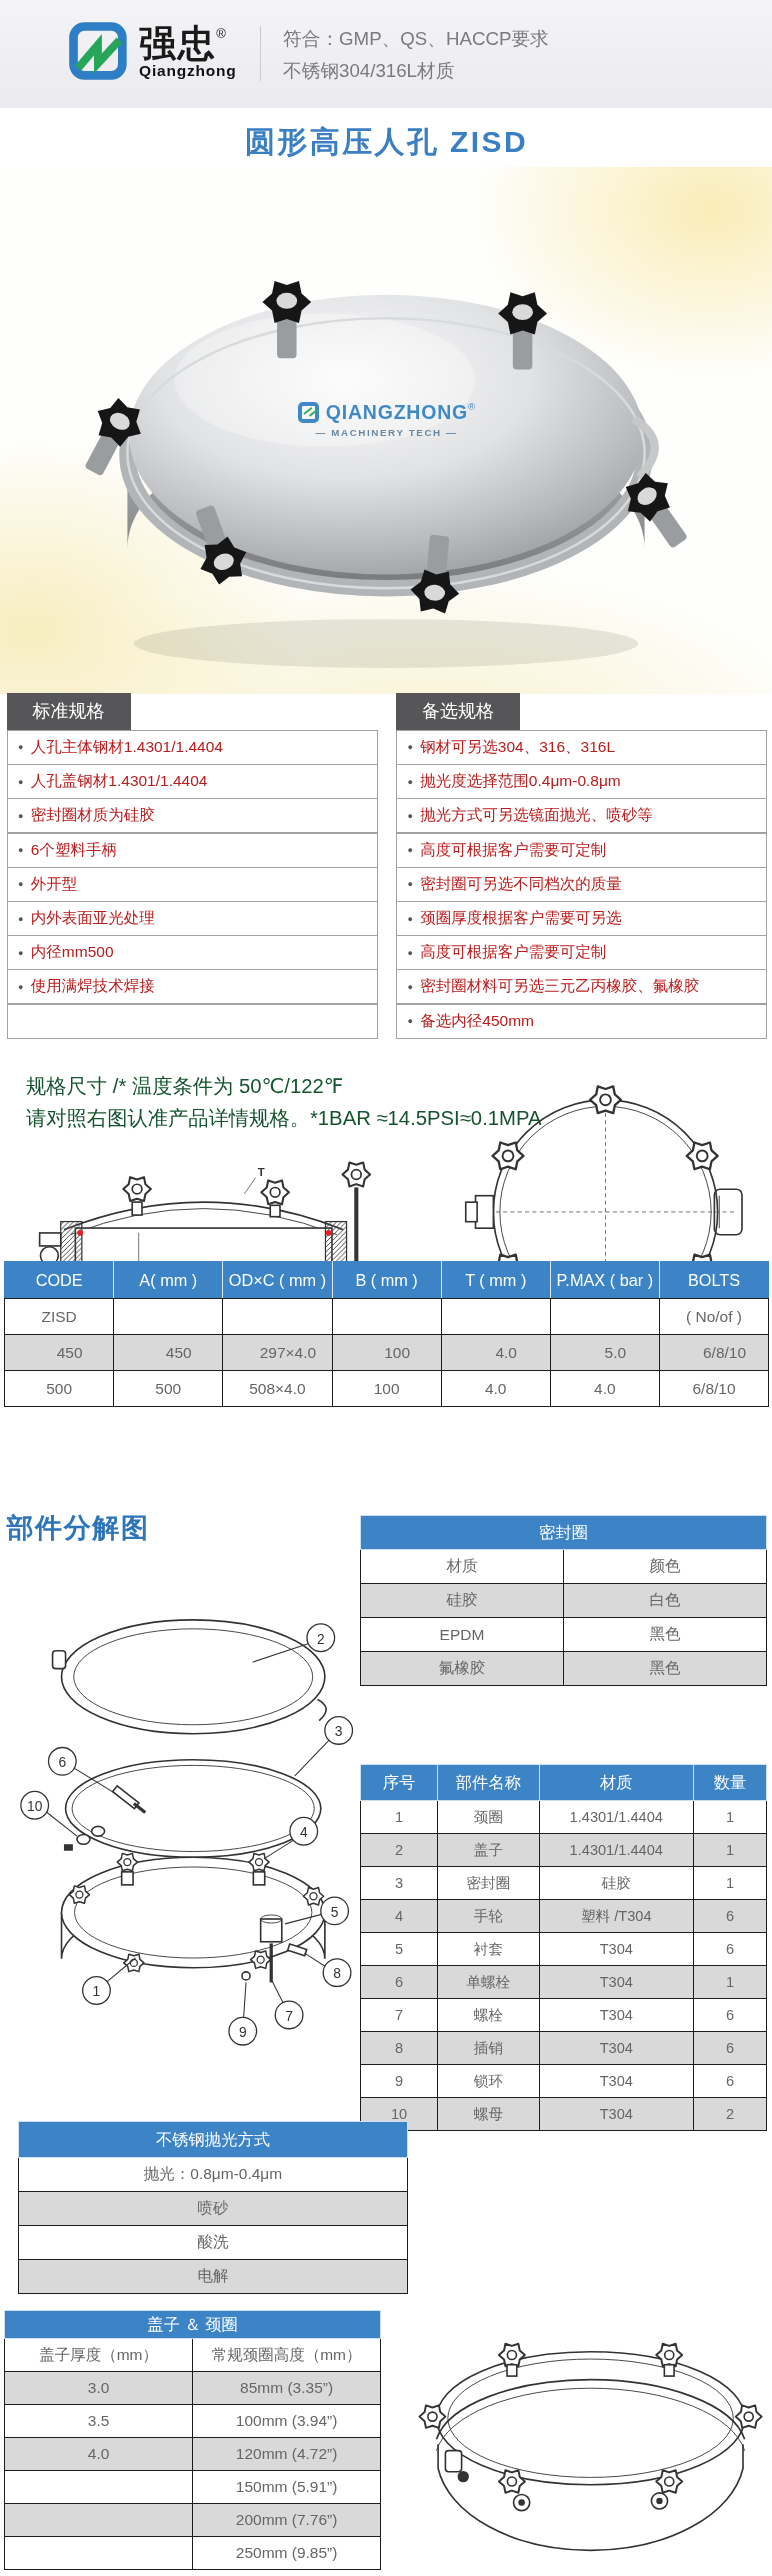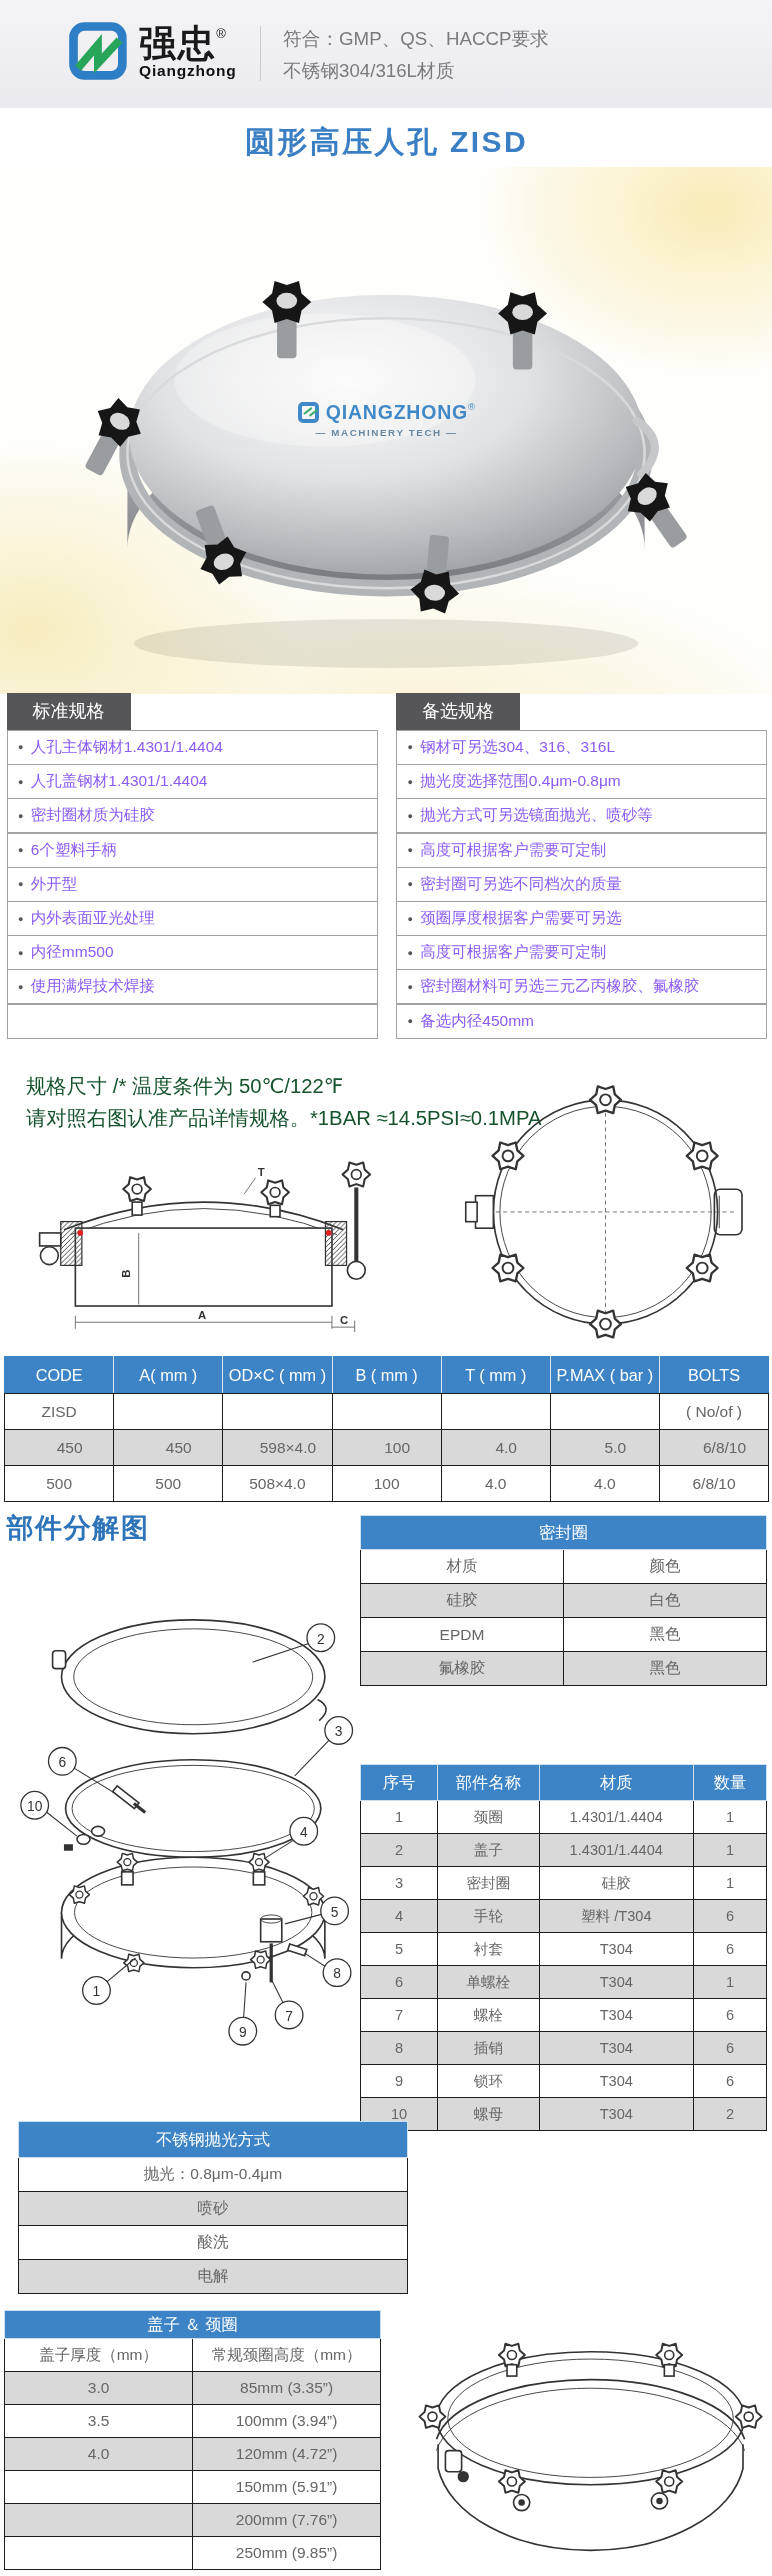--- a/index.html
+++ b/index.html
@@ -40,21 +40,21 @@
   .wm-reg{font-size:9.8px;color:#2d7ec4;vertical-align:top;}
   .wm-sub{font-size:9.8px;font-weight:bold;color:#5a7d9a;letter-spacing:1.6px;margin-top:1px;}
 
   
   .spec{position:absolute;top:693px;width:371px;}
   .spec.left{left:6.5px;} .spec.right{left:396px;}
   .spec-tab{display:inline-block;background:#565659;color:#fff;font-size:18px;
             padding:5.7px 26px 7.3px 26px;}
   .spec-list{list-style:none;margin:0;padding:0;}
   .spec-list li{height:33px;border:0.8px solid #a2a2a2;margin-top:-0.8px;display:flex;
-                align-items:center;padding-left:10.6px;font-size:15.5px;color:#8b5cf6;background:#fff;}
+                align-items:center;padding-left:10.6px;font-size:15.5px;color:#b91c1c;background:#fff;}
   .spec-list li:first-child{margin-top:0;}
   .spec-list li.bullet:before{content:"●";font-size:9px;margin-right:7.3px;color:#555;}
 
   
   .note{position:absolute;left:26px;top:1070px;color:#14532d;font-size:20.3px;line-height:32px;}
 
   
   .la path,.la rect,.la ellipse,.la circle,.la line,.la polyline{vector-effect:none;}
   .lw{fill:#fff;stroke:#333;stroke-width:2;}
   .ln{fill:none;stroke:#333;stroke-width:2;}
@@ -67,21 +67,21 @@
   .co text{font-size:17px;fill:#333;text-anchor:middle;dominant-baseline:central;}
 
   .side-svg{position:absolute;left:14.6px;top:1129px;}
   .topview-svg{position:absolute;left:443px;top:1067px;}
   .exploded-svg{position:absolute;left:1.6px;top:1563px;}
   .iso-svg{position:absolute;left:400px;top:2314px;}
 
   
   table{border-collapse:collapse;}
   .blue-th{background:#3d84c6;color:#fff;font-weight:normal;}
-  .dim-table{position:absolute;left:4.1px;top:1356px;width:765px;table-layout:fixed;}
+  .dim-table{position:absolute;left:4.1px;top:1261px;width:765px;table-layout:fixed;}
   .dim-table th{font-size:16.3px;height:34px;border:0.8px solid #dce7f1;border-bottom:1.6px solid #1c1c1c;}
   .dim-table td{font-size:15.5px;color:#666;text-align:center;height:33px;border:1.6px solid #1c1c1c;background:#fff;}
   .dim-table tr.alt td{background:#d9d9d9;padding-left:22px;}
   .dim-table th{border-top:1.6px solid #3d84c6;}
   .dim-table th:first-child{border-left:1.6px solid #3d84c6;} .dim-table th:last-child{border-right:1.6px solid #3d84c6;}
 
   .sect-title{position:absolute;left:6.5px;top:1510px;font-size:27px;font-weight:900;color:#2e74b8;letter-spacing:1.6px;}
 
   .std-table th{font-size:16.3px;border:0.8px solid #cfdff0;}
   .std-table td{font-size:15.5px;color:#666;text-align:center;border:1.6px solid #1c1c1c;background:#fff;}
@@ -276,21 +276,21 @@
           <td></td>
           <td></td>
           <td></td>
           <td></td>
           <td></td>
           <td>( No/of )</td>
     </tr>
     <tr class="alt">
       <td>450</td>
           <td>450</td>
-          <td>598×4.0</td>
+          <td>297×4.0</td>
           <td>100</td>
           <td>4.0</td>
           <td>5.0</td>
           <td>6/8/10</td>
     </tr>
     <tr>
       <td>500</td>
           <td>500</td>
           <td>508×4.0</td>
           <td>100</td>

